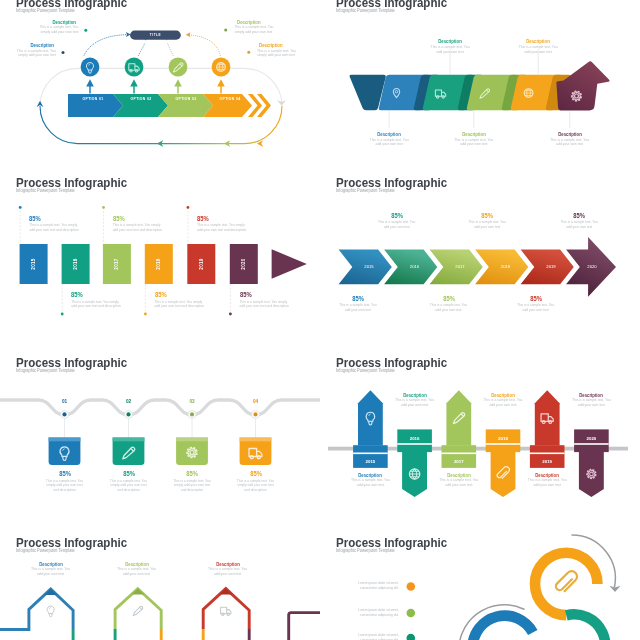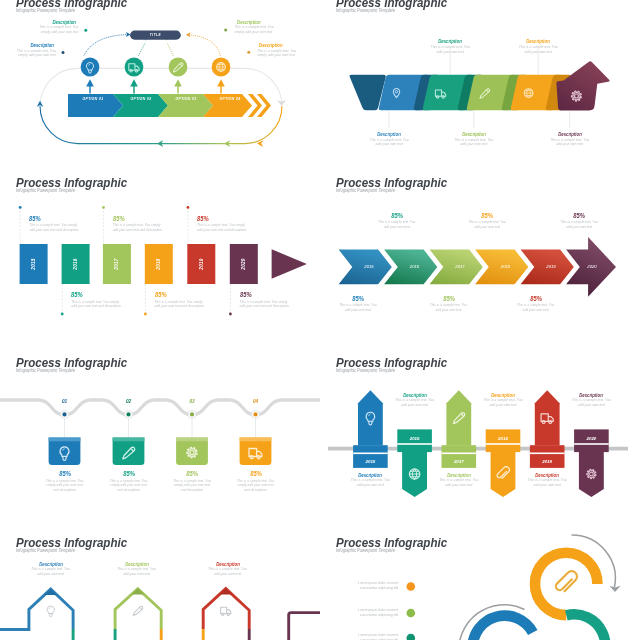--- a/index.html
+++ b/index.html
@@ -1,17 +1,17 @@
 <!DOCTYPE html>
 <html><head>
 <meta charset="utf-8">
 <style>
   html,body{margin:0;padding:0;background:#ffffff;width:640px;height:640px;overflow:hidden;}
   body{font-family:"Liberation Sans",sans-serif;}
-  .grid{position:relative;width:640px;height:468px;background:#fff;font-style:italic;}
+  .grid{position:relative;width:640px;height:468px;background:#fff;}
   .slide{position:absolute;width:320px;height:180px;background:#fff;overflow:hidden;}
   .s-title{position:absolute;left:15.5px;top:1.5px;font-size:13.6px;font-weight:700;color:#3e4349;white-space:nowrap;transform:scaleX(0.85);transform-origin:0 0;}
   .s-sub{position:absolute;left:16px;top:15.3px;font-size:4.6px;color:#9ba1a7;white-space:nowrap;transform:scaleX(0.88);transform-origin:0 0;}
   svg{display:block;position:absolute;left:0;top:0;}
   .lbl{position:absolute;white-space:nowrap;}
   .co{position:absolute;}
   .co-h{font-size:4.75px;font-weight:700;line-height:5px;transform:scaleX(0.9);}
   .co-b{font-size:3.45px;color:#b9bec2;line-height:4.6px;margin-top:0.7px;}
   .pc{position:absolute;width:51px;}
   .pc-n{font-size:6.8px;font-weight:700;line-height:6.1px;transform:scaleX(0.86);transform-origin:0 0;}

